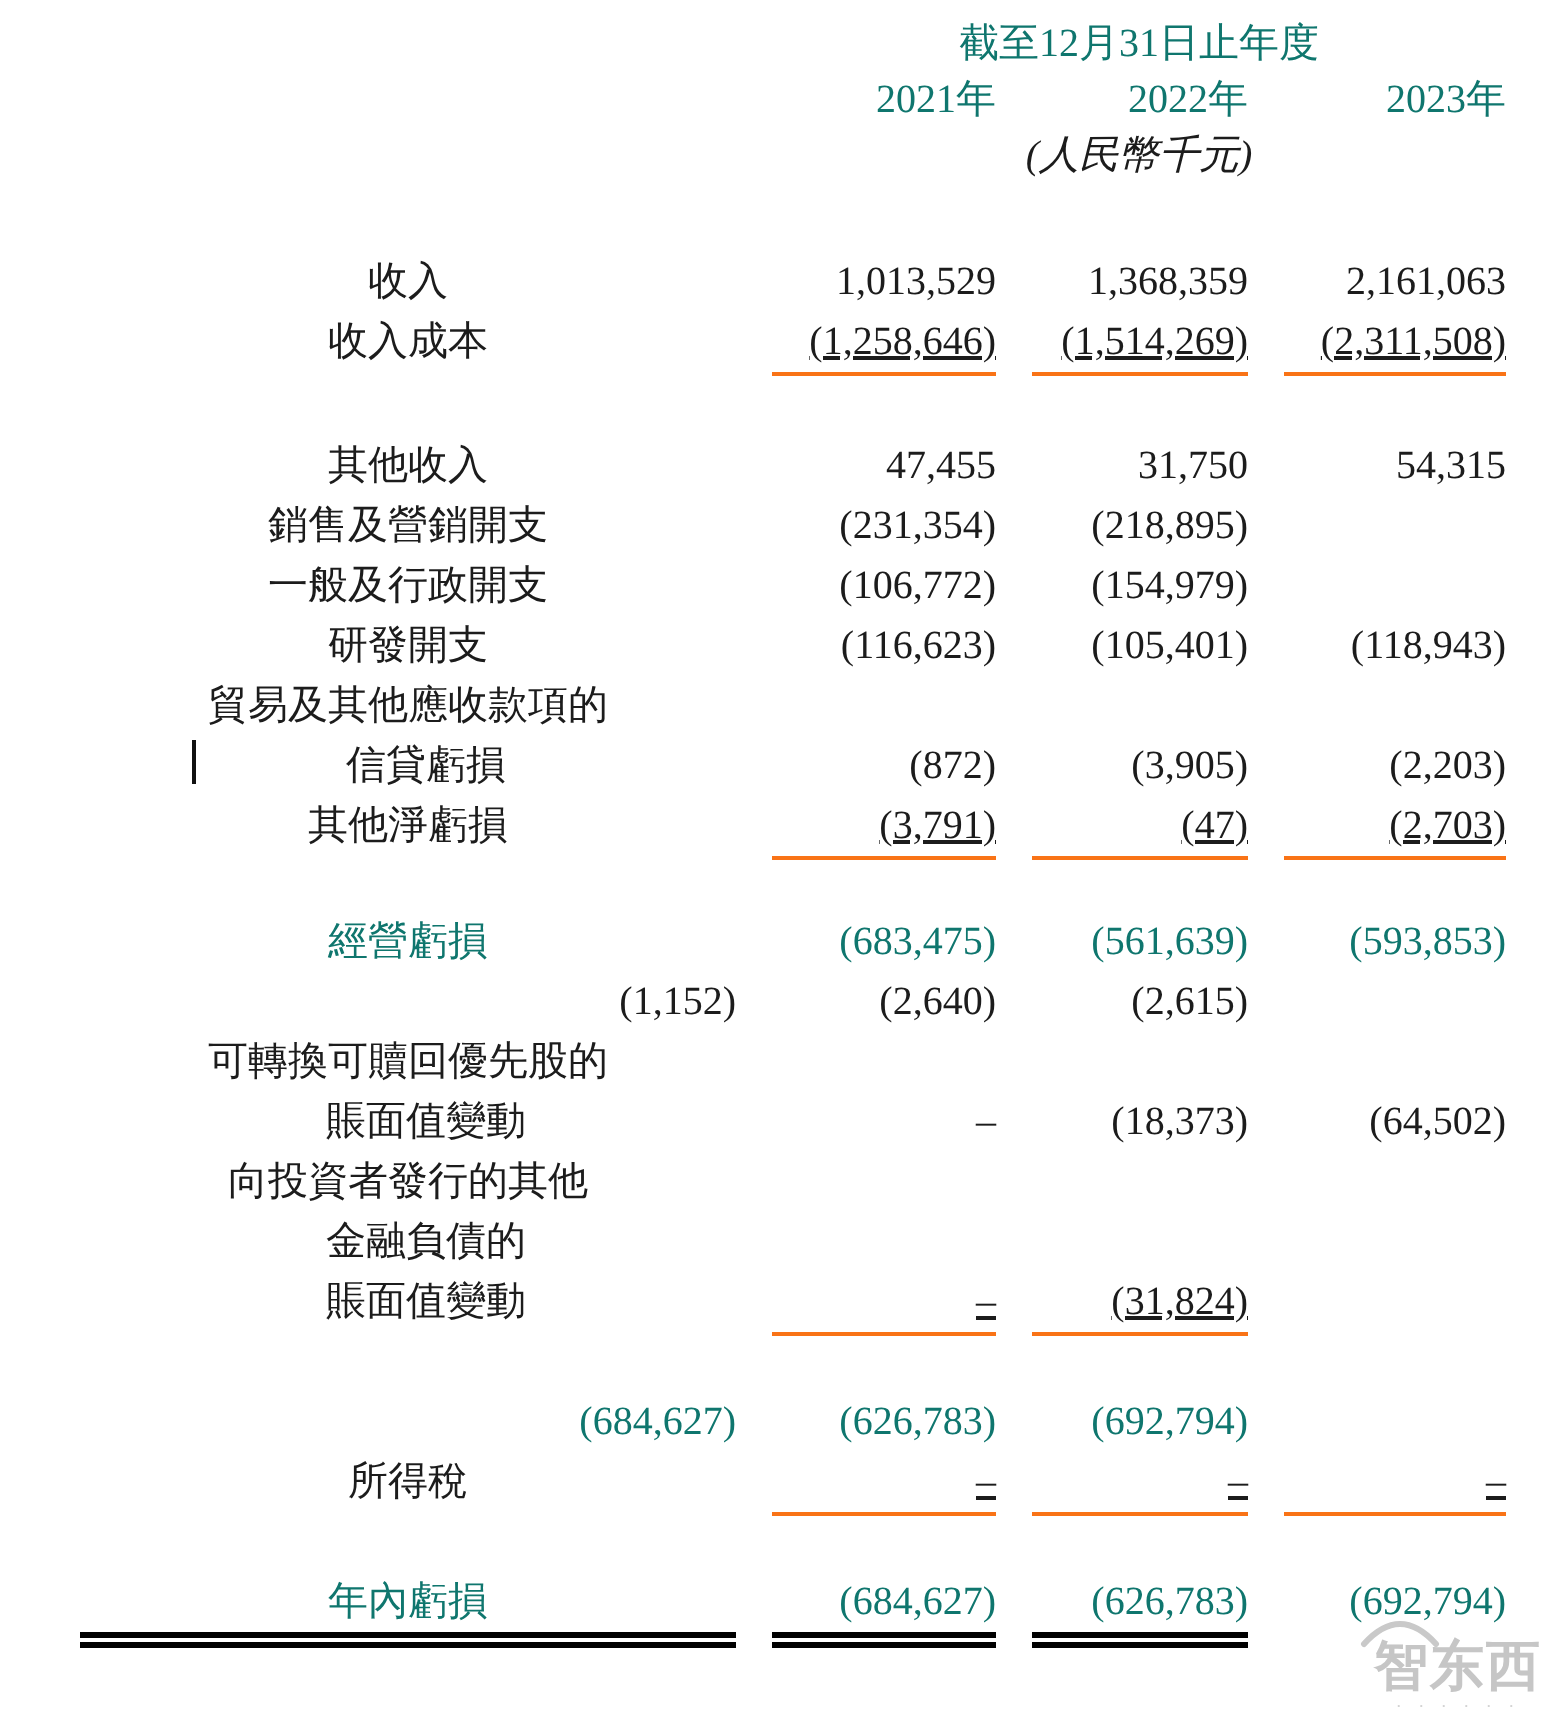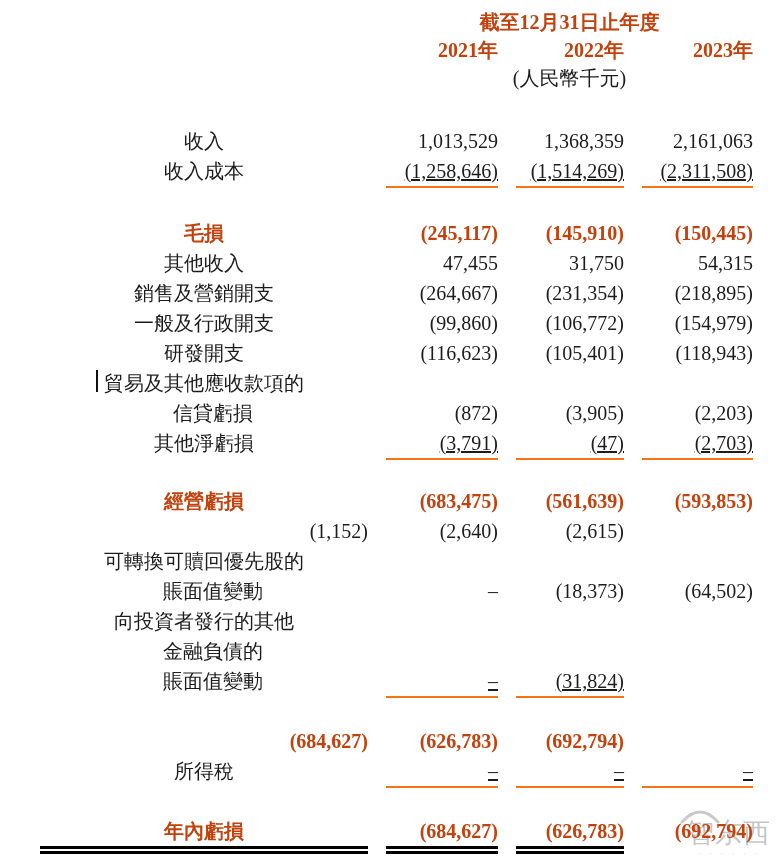--- a/index.html
+++ b/index.html
@@ -20,44 +20,44 @@
   .grid{
     display:grid;
     grid-template-columns:1fr 112px 108px 111px;
     column-gap:18px;
   }
   .row{height:30px;line-height:30px;}
   .hrow{height:28px;line-height:28px;}
   .lbl{white-space:nowrap;overflow:visible;text-align:center;}
   .num{text-align:right;white-space:nowrap;font-variant-numeric:tabular-nums;}
   .indent{padding-left:18px;}
-  .bold{font-weight:bold;color:#c2410c;}
+  .bold{font-weight:normal;color:#0f766e;}
   .span-cols{grid-column:2/5;text-align:center;}
-  .italic{}
+  .italic{font-style:italic;}
   .ul{border-bottom:2px solid #f97316;text-decoration:underline;}
   .sp34{height:34px;} .sp32{height:32px;} .sp28{height:28px;} .sp30{height:30px;}
   .rule-row{height:10px;}
   .dbl{
     grid-row:1;
     border-top:3px solid #000;
     border-bottom:3px solid #000;
     height:8px;box-sizing:border-box;
   }
   .caret{
     position:absolute;left:96px;top:370px;
     width:2px;height:22px;background:#111;z-index:2;
   }
   .wm{
     position:absolute;right:0px;bottom:4px;z-index:0;
     width:104px;text-align:center;color:#c6c6c6;
     user-select:none;
   }
   .wm-arc{display:block;margin:0 auto -6px 2px;}
   .wm-main{
-    font-size:27px;font-weight:normal;letter-spacing:1px;
+    font-size:27px;font-weight:bold;letter-spacing:1px;
     color:#c6c6c6;line-height:30px;
   }
   .wm-sub{
     font-size:9px;letter-spacing:3px;color:#d2d2d2;line-height:10px;
   }
 </style>
 </head>
 <body>
 
 <div class="page">
@@ -100,44 +100,36 @@
 
     <div class="grid row">
       <div class="lbl">收入成本</div>
       <div class="num ul">(1,258,646)</div>
       <div class="num ul">(1,514,269)</div>
       <div class="num ul">(2,311,508)</div>
     </div>
 
     <div class="sp32"></div>
 
-    <div class="grid row bold">
-      <div class="lbl">毛損</div>
-      <div class="num">(245,117)</div>
-      <div class="num">(145,910)</div>
-      <div class="num">(150,445)</div>
-    </div>
 
     <div class="grid row">
       <div class="lbl">其他收入</div>
       <div class="num">47,455</div>
       <div class="num">31,750</div>
       <div class="num">54,315</div>
     </div>
 
     <div class="grid row">
       <div class="lbl">銷售及營銷開支</div>
-      <div class="num">(264,667)</div>
       <div class="num">(231,354)</div>
       <div class="num">(218,895)</div>
     </div>
 
     <div class="grid row">
       <div class="lbl">一般及行政開支</div>
-      <div class="num">(99,860)</div>
       <div class="num">(106,772)</div>
       <div class="num">(154,979)</div>
     </div>
 
     <div class="grid row">
       <div class="lbl">研發開支</div>
       <div class="num">(116,623)</div>
       <div class="num">(105,401)</div>
       <div class="num">(118,943)</div>
     </div>

